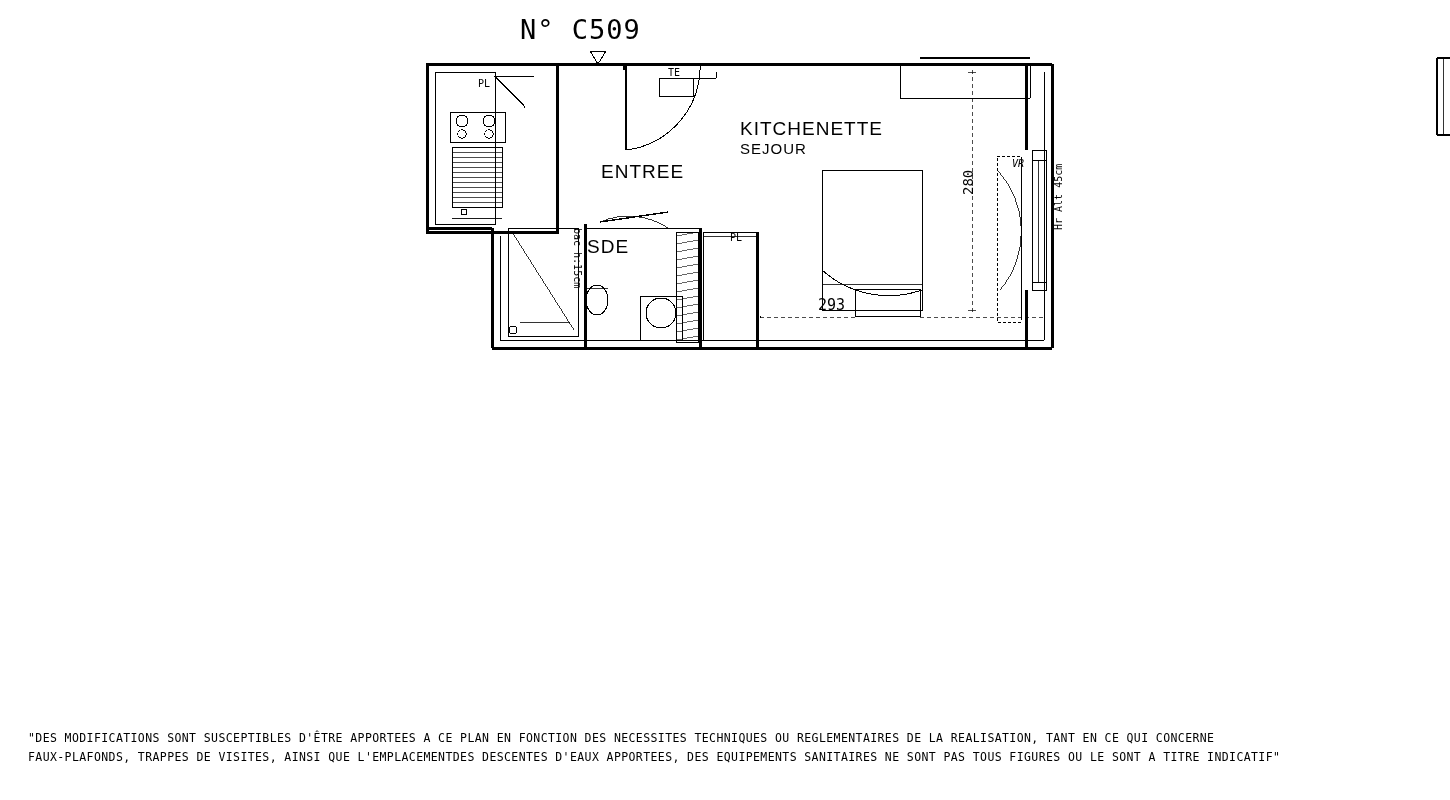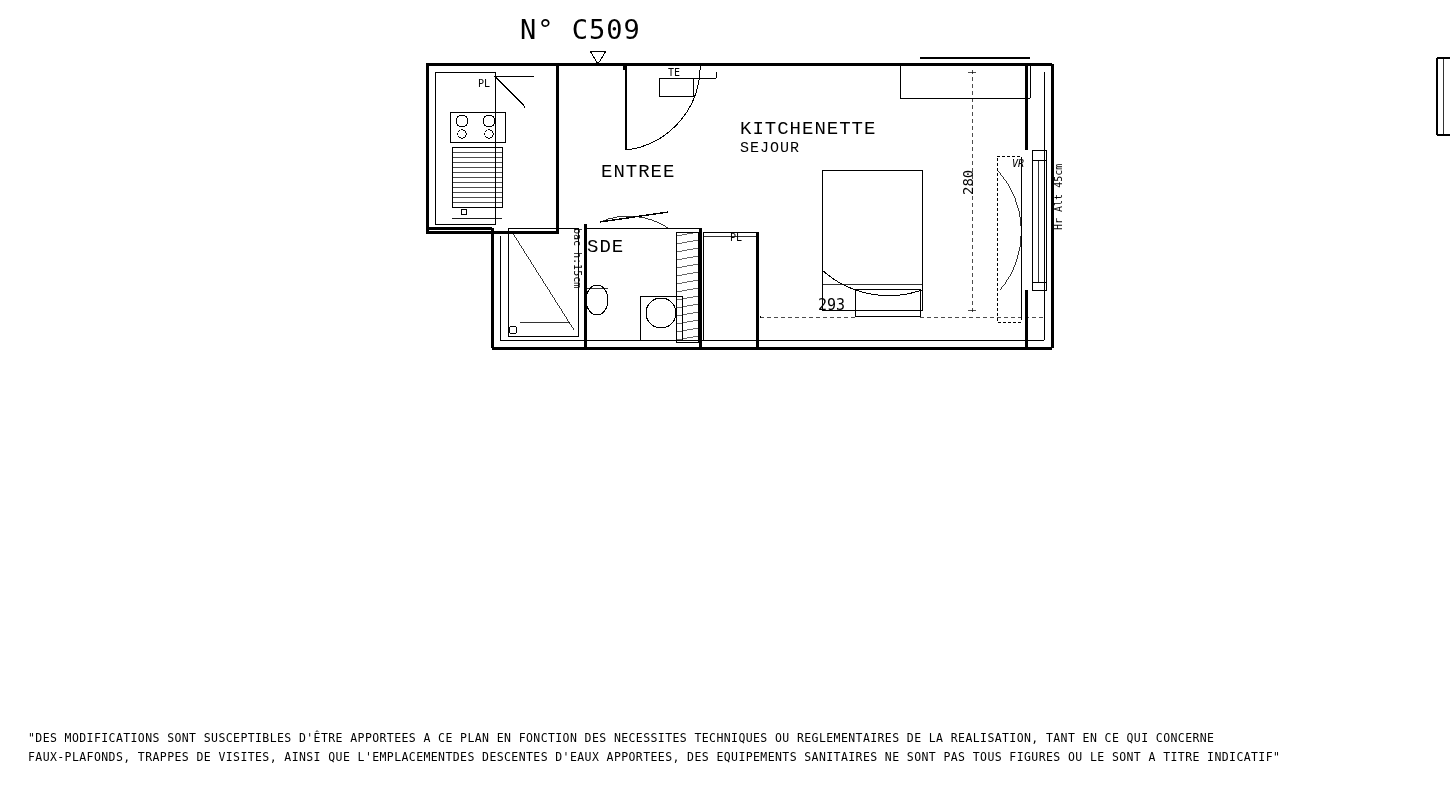--- a/index.html
+++ b/index.html
@@ -25,21 +25,21 @@
     position: absolute;
     left: 520px;
     top: 14px;
     font-size: 27px;
     letter-spacing: 1px;
     font-family: "DejaVu Sans Mono", "Liberation Mono", monospace;
     white-space: nowrap;
   }
   .room-label {
     position: absolute;
-    font-family: Liberation Mono, monospace;
+    font-family: Liberation Sans, sans-serif;
     white-space: nowrap;
     letter-spacing: 1px;
     text-align: center;
   }
   .lbl-entree {
     left: 601px;
     top: 161px;
     font-size: 19px;
   }
   .lbl-kitchenette {

